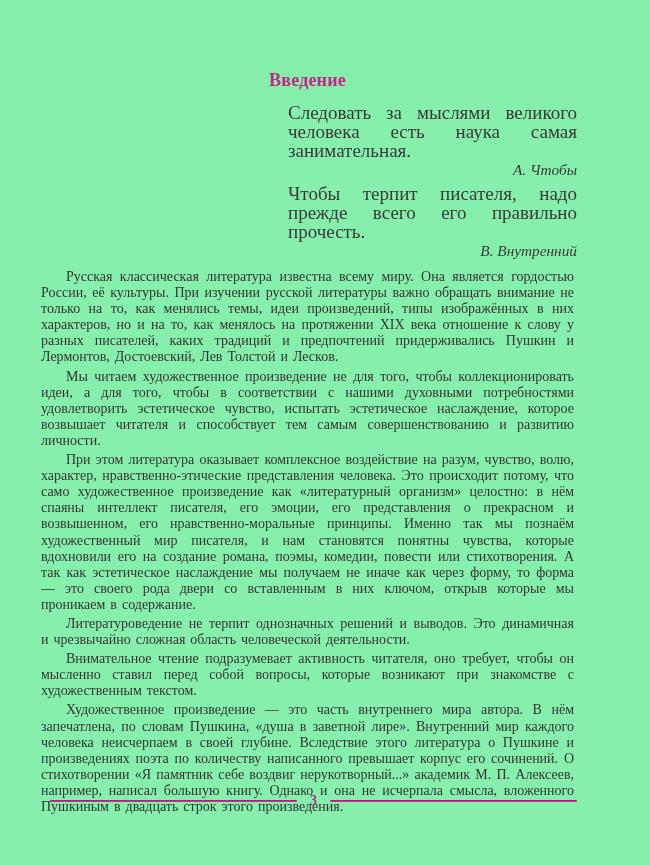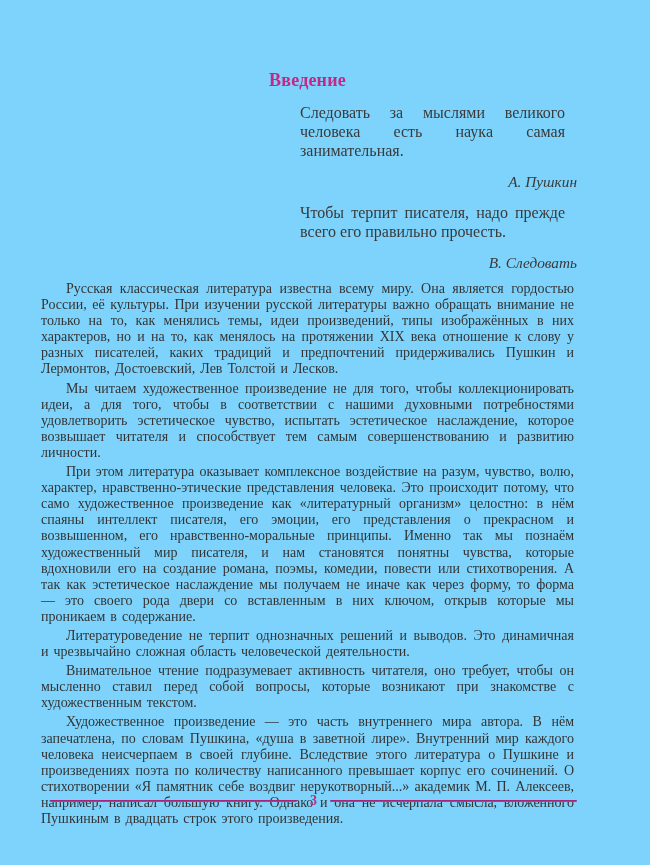--- a/index.html
+++ b/index.html
@@ -4,21 +4,21 @@
 <style>
   html, body {
     margin: 0;
     padding: 0;
     background: #ffffff;
   }
   .page {
     position: relative;
     width: 650px;
     height: 865px;
-    background: #7dd3fc;
+    background: #86efac;
     overflow: hidden;
     font-family: "Liberation Serif", "DejaVu Serif", serif;
     color: #343434;
   }
   .content {
     position: absolute;
     left: 38px;
     top: 70px;
     width: 539px;
   }
@@ -28,22 +28,22 @@
     font-size: 18px;
     font-weight: bold;
     color: #c32888;
     letter-spacing: 0.2px;
   }
   .epigraphs {
     width: 289px;
     margin-left: 250px;
   }
   .epigraph-quote {
-    margin: 12px;
-    font-size: 16px;
+    margin: 0;
+    font-size: 19px;
     line-height: 19px;
     text-align: justify;
     text-align-last: left;
     color: #3a3a3a;
   }
   .epigraph-author {
     margin: 0 0 5px 0;
     font-size: 15.3px;
     line-height: 19px;
     text-align: right;
@@ -90,23 +90,23 @@
 </head>
 <body>
 
 <div class="page">
   <div class="content">
 
     <h1 class="title">Введение</h1>
 
     <div class="epigraphs">
       <p class="epigraph-quote">Следовать за мыслями великого человека есть наука самая занимательная.</p>
-      <p class="epigraph-author">А. Пушкин</p>
+      <p class="epigraph-author">А. Чтобы</p>
       <p class="epigraph-quote">Чтобы терпит писателя, надо прежде всего его правильно прочесть.</p>
-      <p class="epigraph-author">В. Следовать</p>
+      <p class="epigraph-author">В. Внутренний</p>
     </div>
 
     <div class="body-text">
       <p>Русская классическая литература известна всему миру. Она является гордостью России, её культуры. При изучении русской литературы важно обращать внимание не только на то, как менялись темы, идеи произведений, типы изображённых в них характеров, но и на то, как менялось на протяжении XIX века отношение к слову у разных писателей, каких традиций и предпочтений придерживались Пушкин и Лермонтов, Достоевский, Лев Толстой и Лесков.</p>
       <p>Мы читаем художественное произведение не для того, чтобы коллекционировать идеи, а для того, чтобы в соответствии с нашими духовными потребностями удовлетворить эстетическое чувство, испытать эстетическое наслаждение, которое возвышает читателя и способствует тем самым совершенствованию и развитию личности.</p>
       <p>При этом литература оказывает комплексное воздействие на разум, чувство, волю, характер, нравственно-этические представления человека. Это происходит потому, что само художественное произведение как «литературный организм» целостно: в нём спаяны интеллект писателя, его эмоции, его представления о прекрасном и возвышенном, его нравственно-моральные принципы. Именно так мы познаём художественный мир писателя, и нам становятся понятны чувства, которые вдохновили его на создание романа, поэмы, комедии, повести или стихотворения. А так как эстетическое наслаждение мы получаем не иначе как через форму, то форма — это своего рода двери со вставленным в них ключом, открыв которые мы проникаем в содержание.</p>
       <p>Литературоведение не терпит однозначных решений и выводов. Это динамичная и чрезвычайно сложная область человеческой деятельности.</p>
       <p>Внимательное чтение подразумевает активность читателя, оно требует, чтобы он мысленно ставил перед собой вопросы, которые возникают при знакомстве с художественным текстом.</p>
       <p>Художественное произведение — это часть внутреннего мира автора. В нём запечатлена, по словам Пушкина, «душа в заветной лире». Внутренний мир каждого человека неисчерпаем в своей глубине. Вследствие этого литература о Пушкине и произведениях поэта по количеству написанного превышает корпус его сочинений. О стихотворении «Я памятник себе воздвиг нерукотворный...» академик М. П. Алексеев, например, написал большую книгу. Однако и она не исчерпала смысла, вложенного Пушкиным в двадцать строк этого произведения.</p>
     </div>

